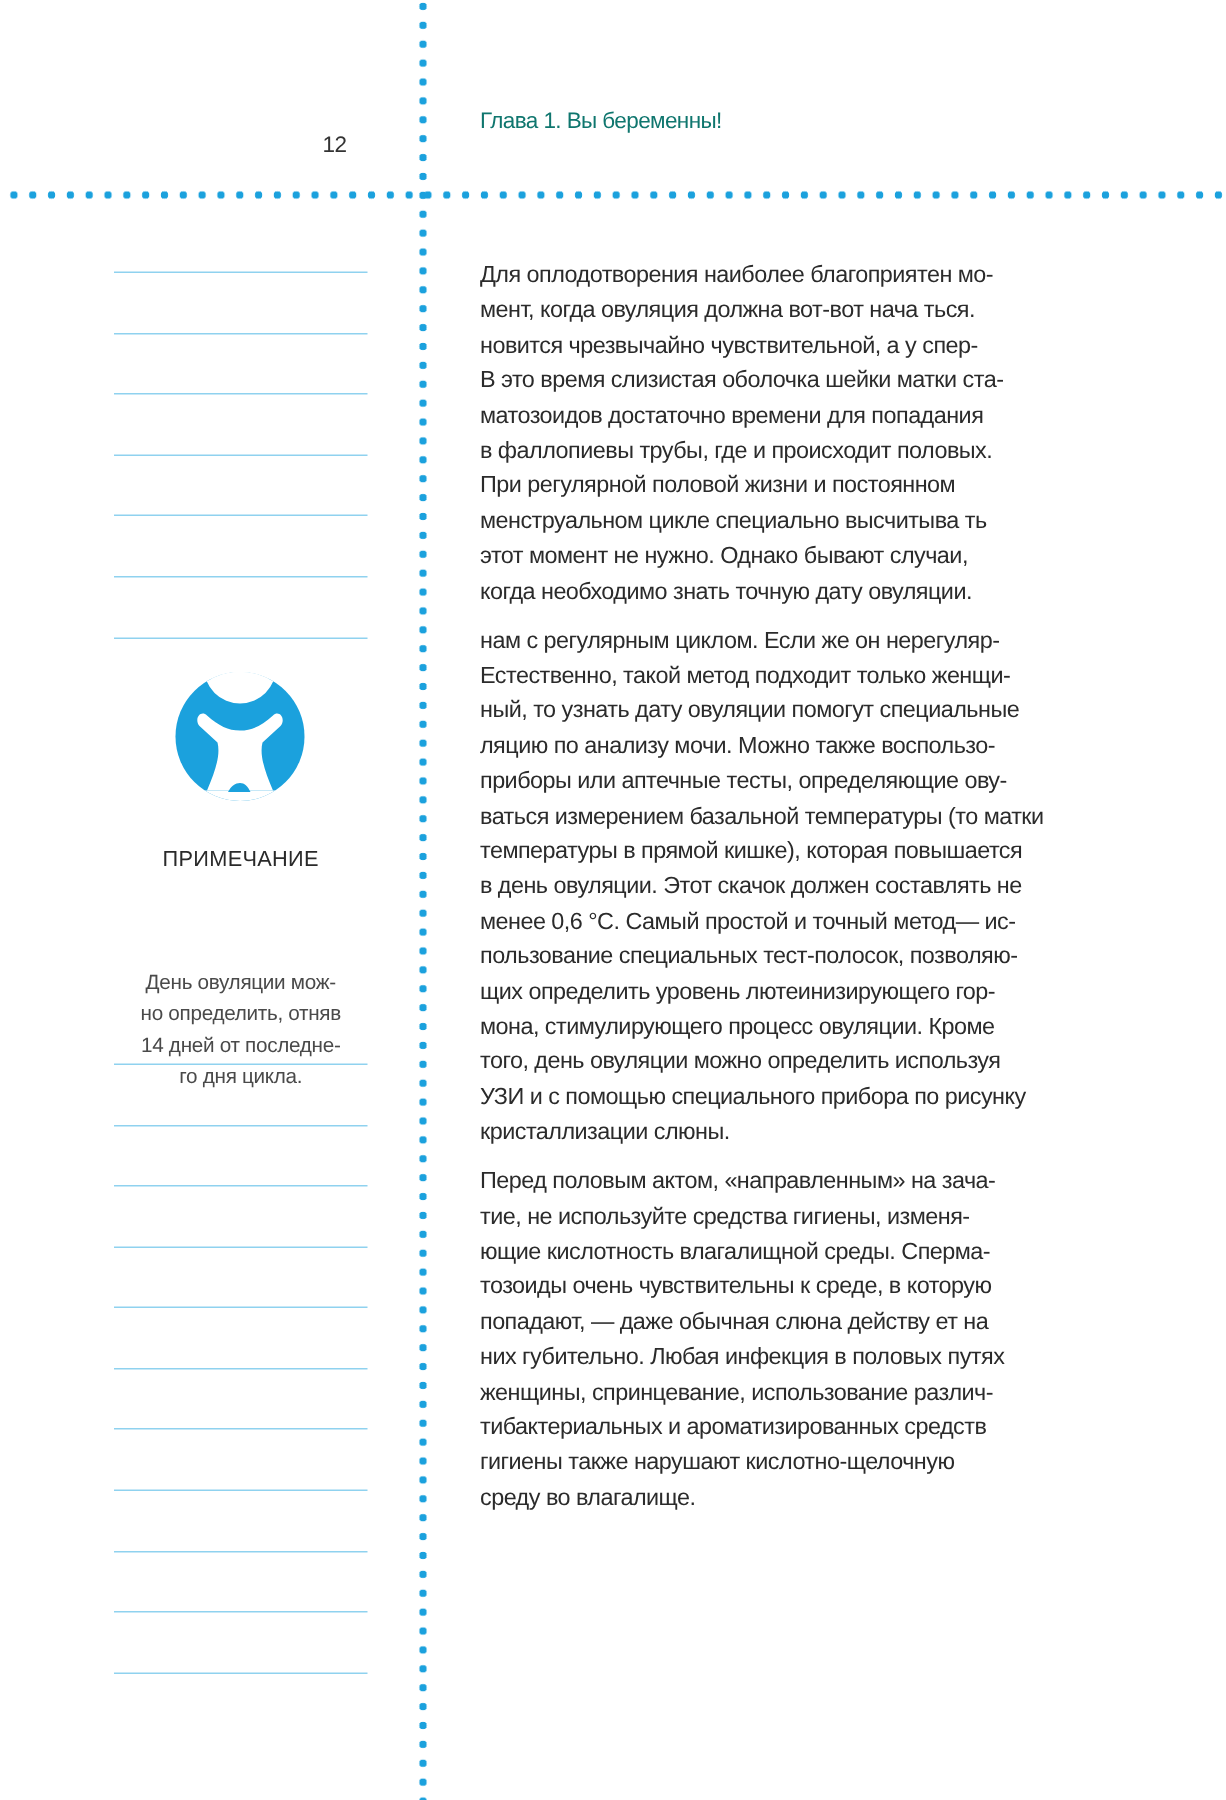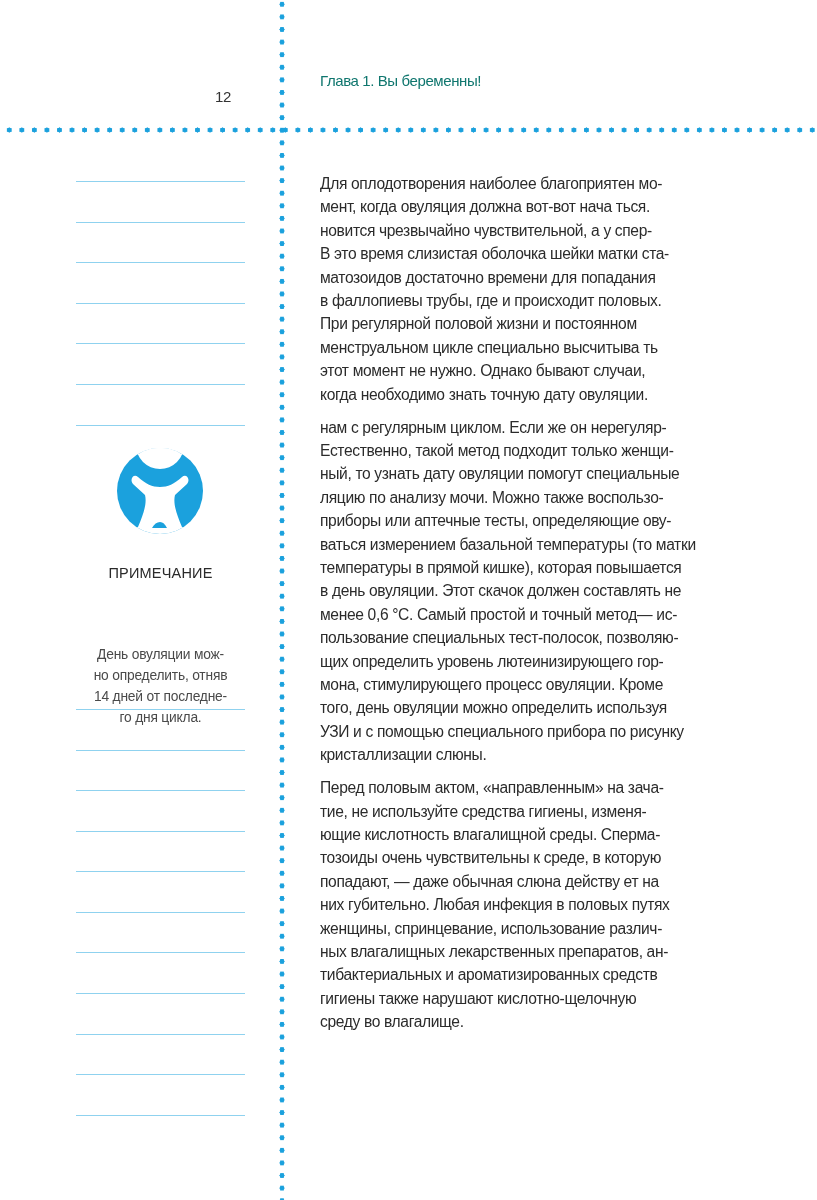--- a/index.html
+++ b/index.html
@@ -204,18 +204,17 @@
     <span>кристаллизации слюны.</span>
   </div>
   <div class="para">
     <span>Перед половым актом, «направленным» на зача-</span>
     <span>тие, не используйте средства гигиены, изменя-</span>
     <span>ющие кислотность влагалищной среды. Сперма-</span>
     <span>тозоиды очень чувствительны к среде, в которую</span>
     <span>попадают, — даже обычная слюна действу ет на</span>
     <span>них губительно. Любая инфекция в половых путях</span>
     <span>женщины, спринцевание, использование различ-</span>
-    <span>ных влагалищных лекарственных препаратов, ан-</span>
     <span>тибактериальных и ароматизированных средств</span>
     <span>гигиены также нарушают кислотно-щелочную</span>
     <span>среду во влагалище.</span>
   </div>
 </div>
 
 </body></html>

